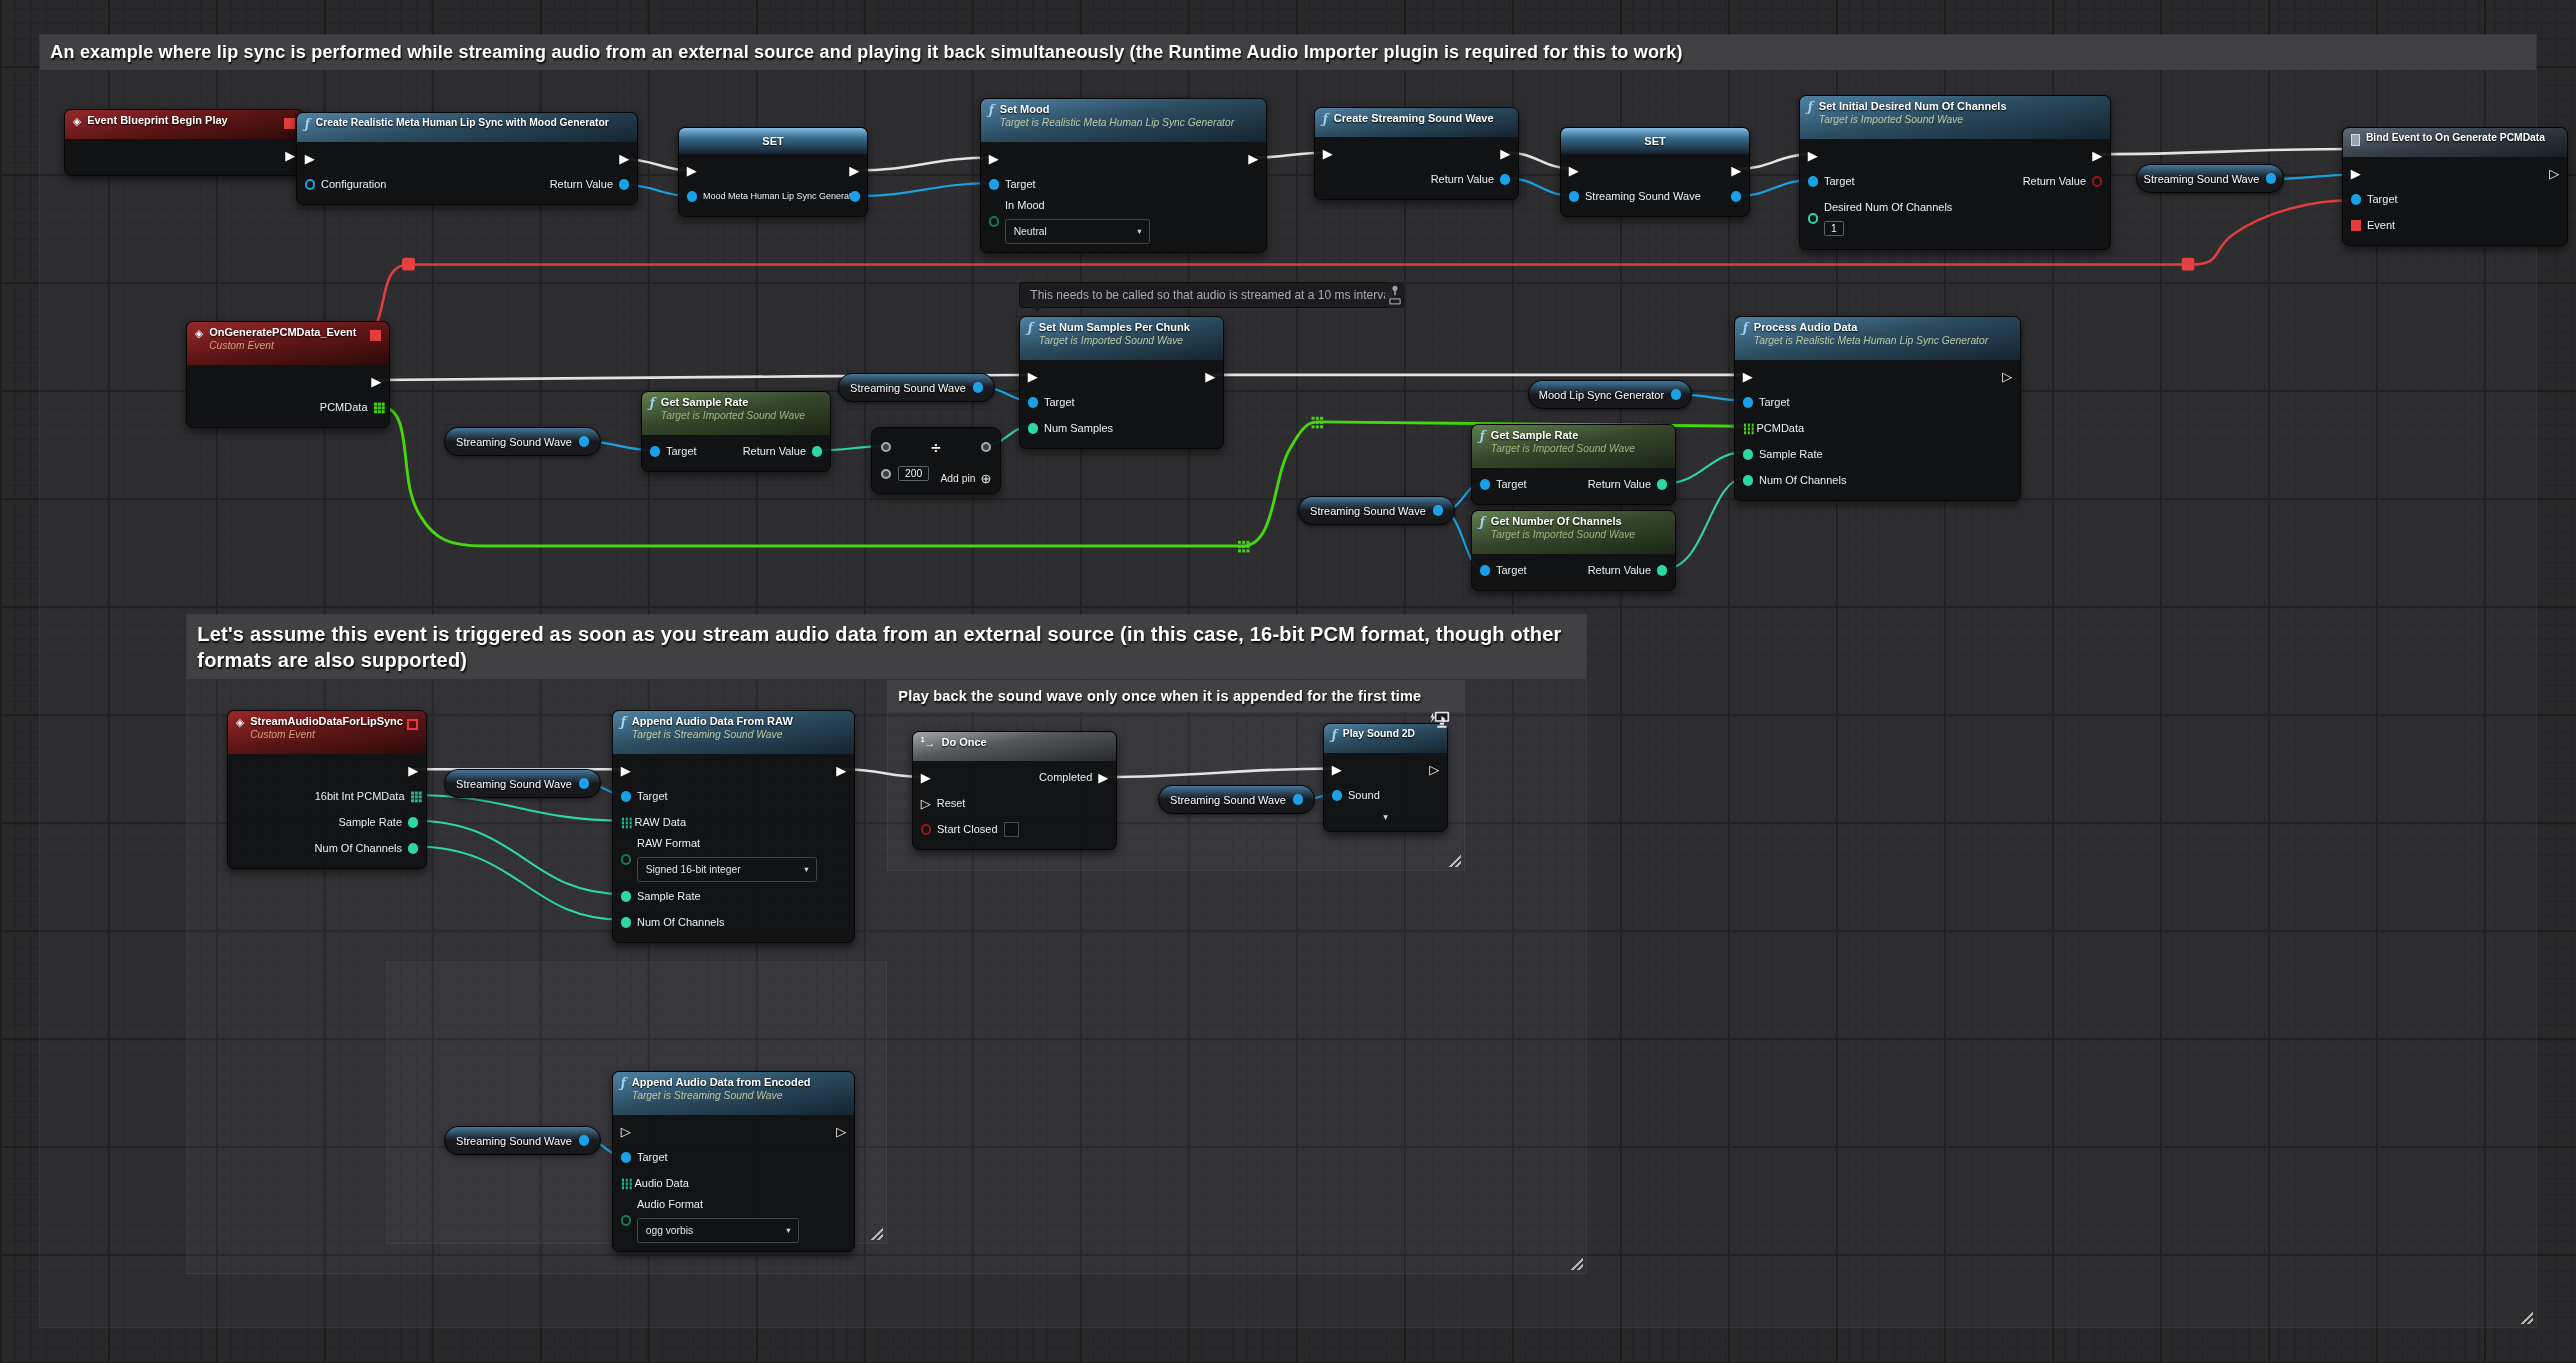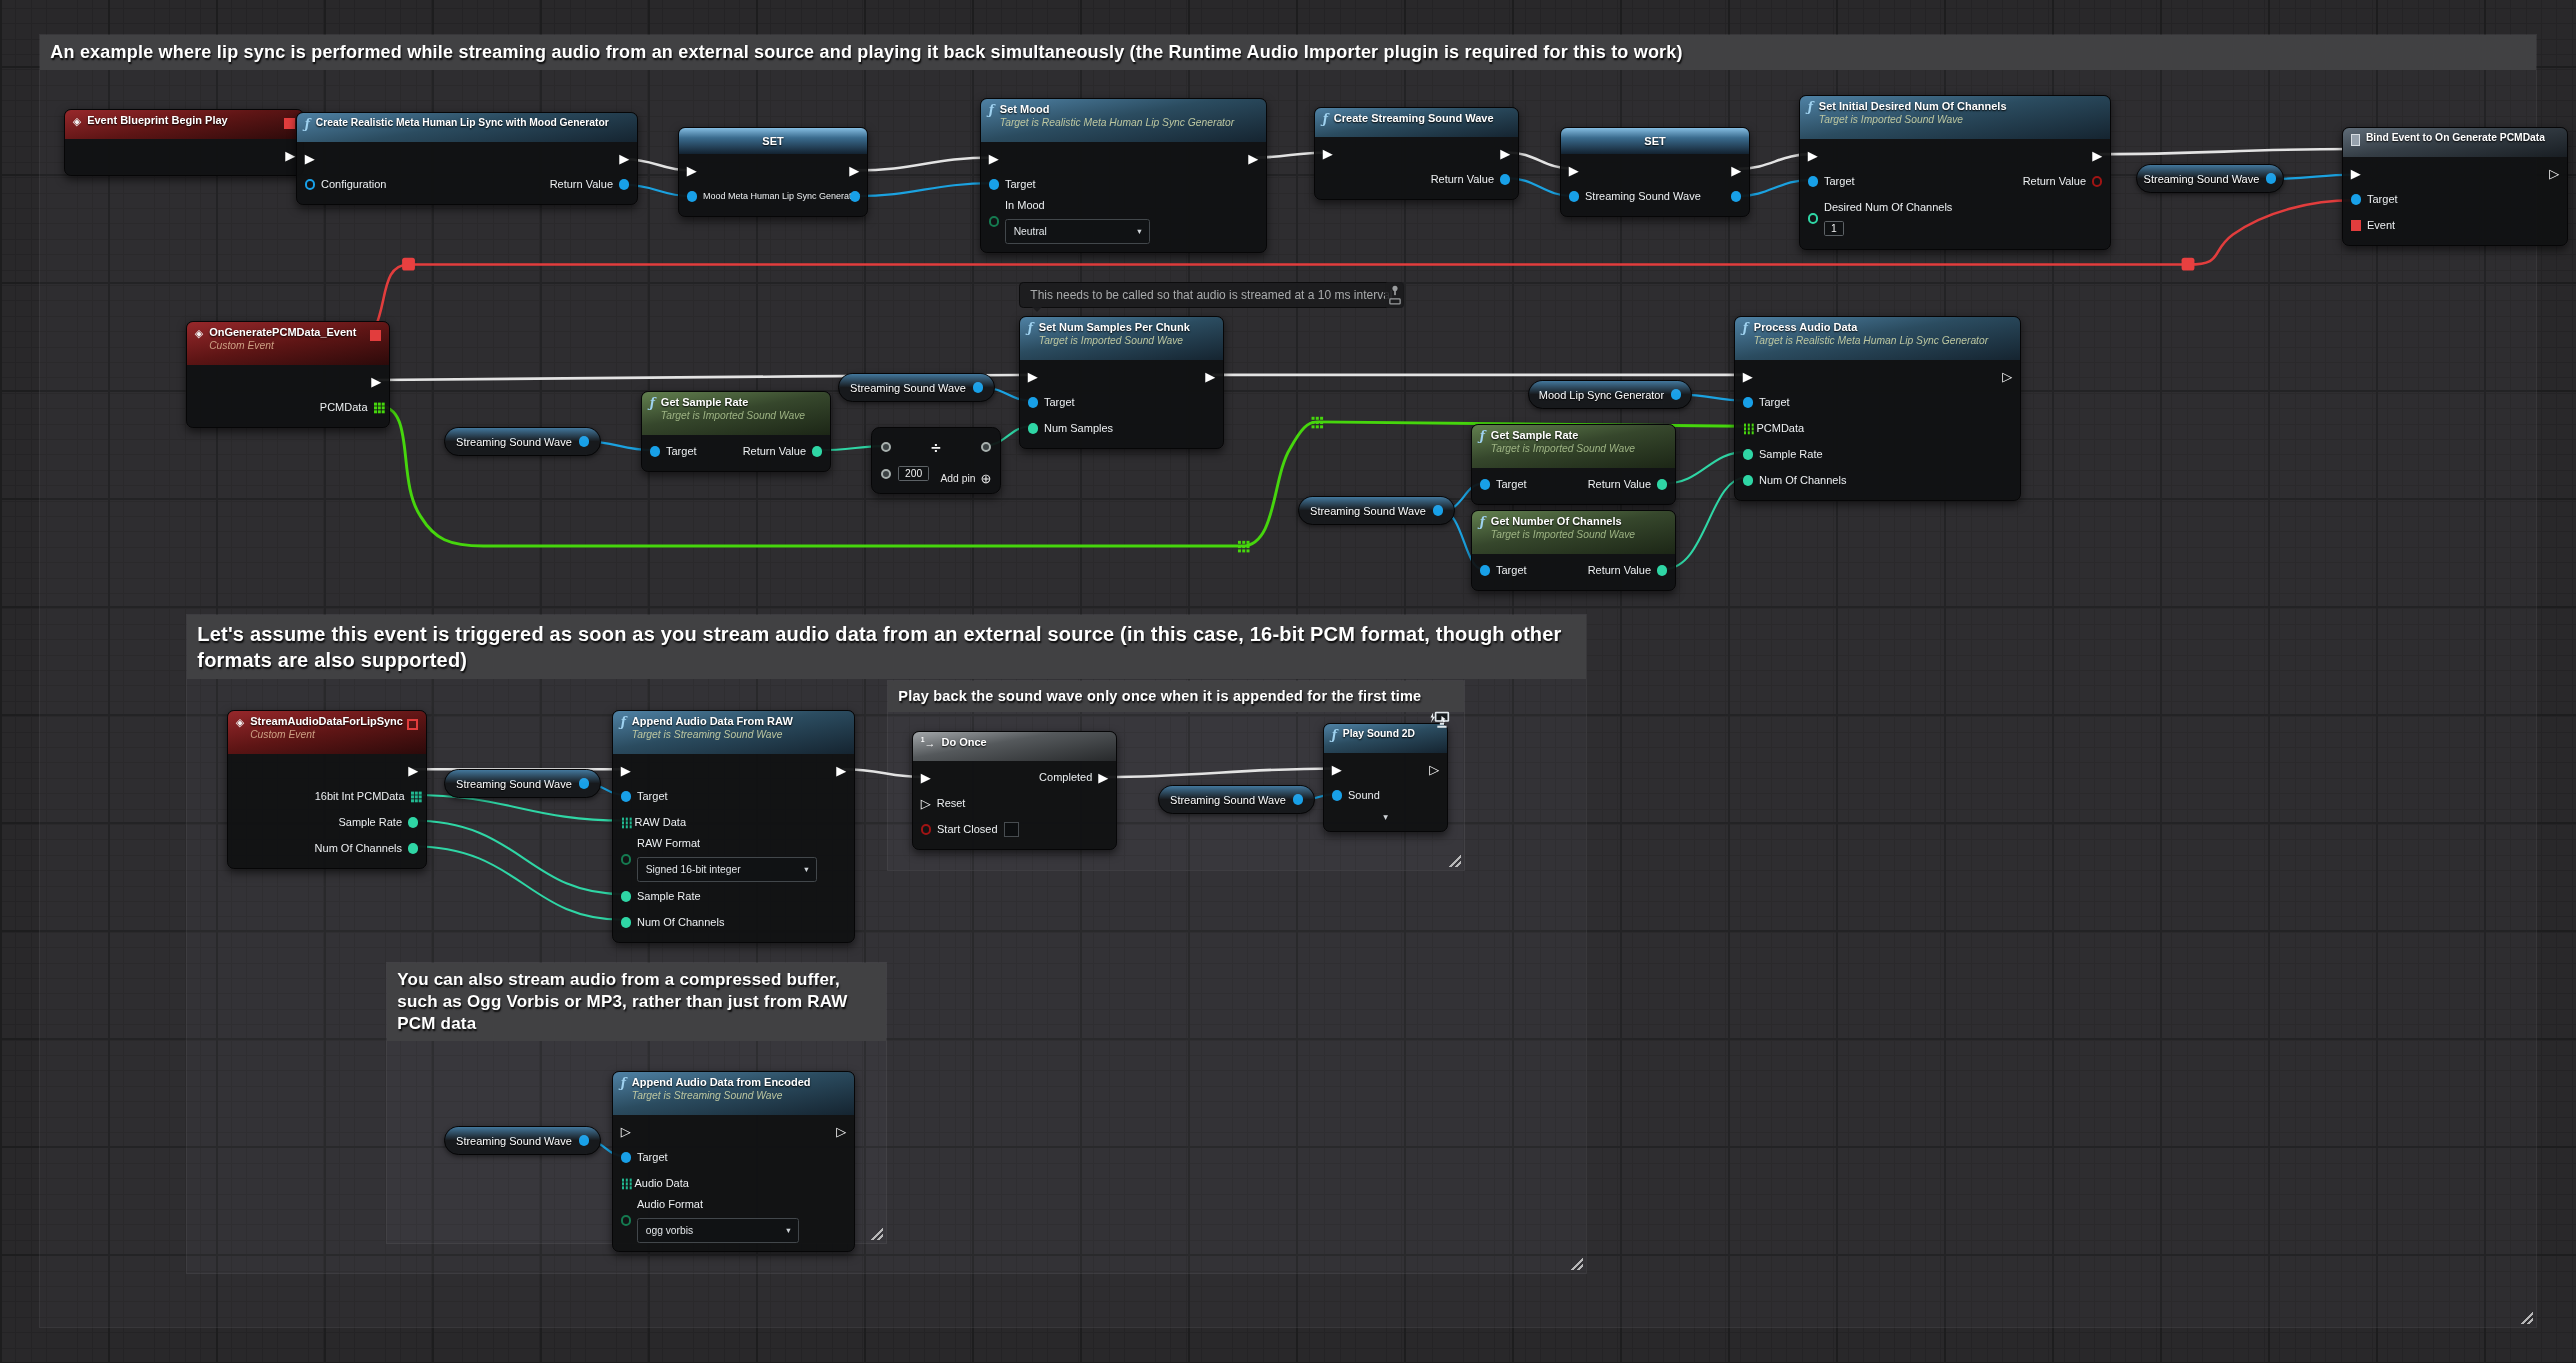--- a/index.html
+++ b/index.html
@@ -113,21 +113,20 @@
       </div>
       <div class="comment" style="left: 186px; top: 614px; width: 1401px; height: 660px; z-index: 2; position: absolute;">
         <div class="chdr" style="font-size: 20px;">Let's assume this event is triggered as soon as you stream audio data from an external source (in this case, 16-bit PCM format, though other formats are also supported)</div>
         <div class="rsz"></div>
       </div>
       <div class="comment" style="left: 887px; top: 680px; width: 578px; height: 191px; z-index: 3; position: absolute;">
         <div class="chdr" style="font-size: 14.5px;">Play back the sound wave only once when it is appended for the first time</div>
         <div class="rsz"></div>
       </div>
       <div class="comment" style="left: 386px; top: 962px; width: 501px; height: 282px; z-index: 3; position: absolute;">
-        <div class="chdr" style="font-size: 17px;">You can also stream audio from a compressed buffer, such as Ogg Vorbis or MP3, rather than just from RAW PCM data</div>
         <div class="rsz"></div>
       </div>
     </div>
 
   <svg class="wires" width="2576" height="1364" viewBox="0 0 3011 1594">
 
     <path class="we" d="M341,182 C351,182 352,186 362,186"></path>
     <path class="we" d="M731,186 C765,186 773,199 807,199"></path>
     <path class="we" d="M1001,199 C1070,199 1090,184 1160,184"></path>
     <path class="we" d="M1468,184 C1500,184 1517,178 1550,178"></path>

